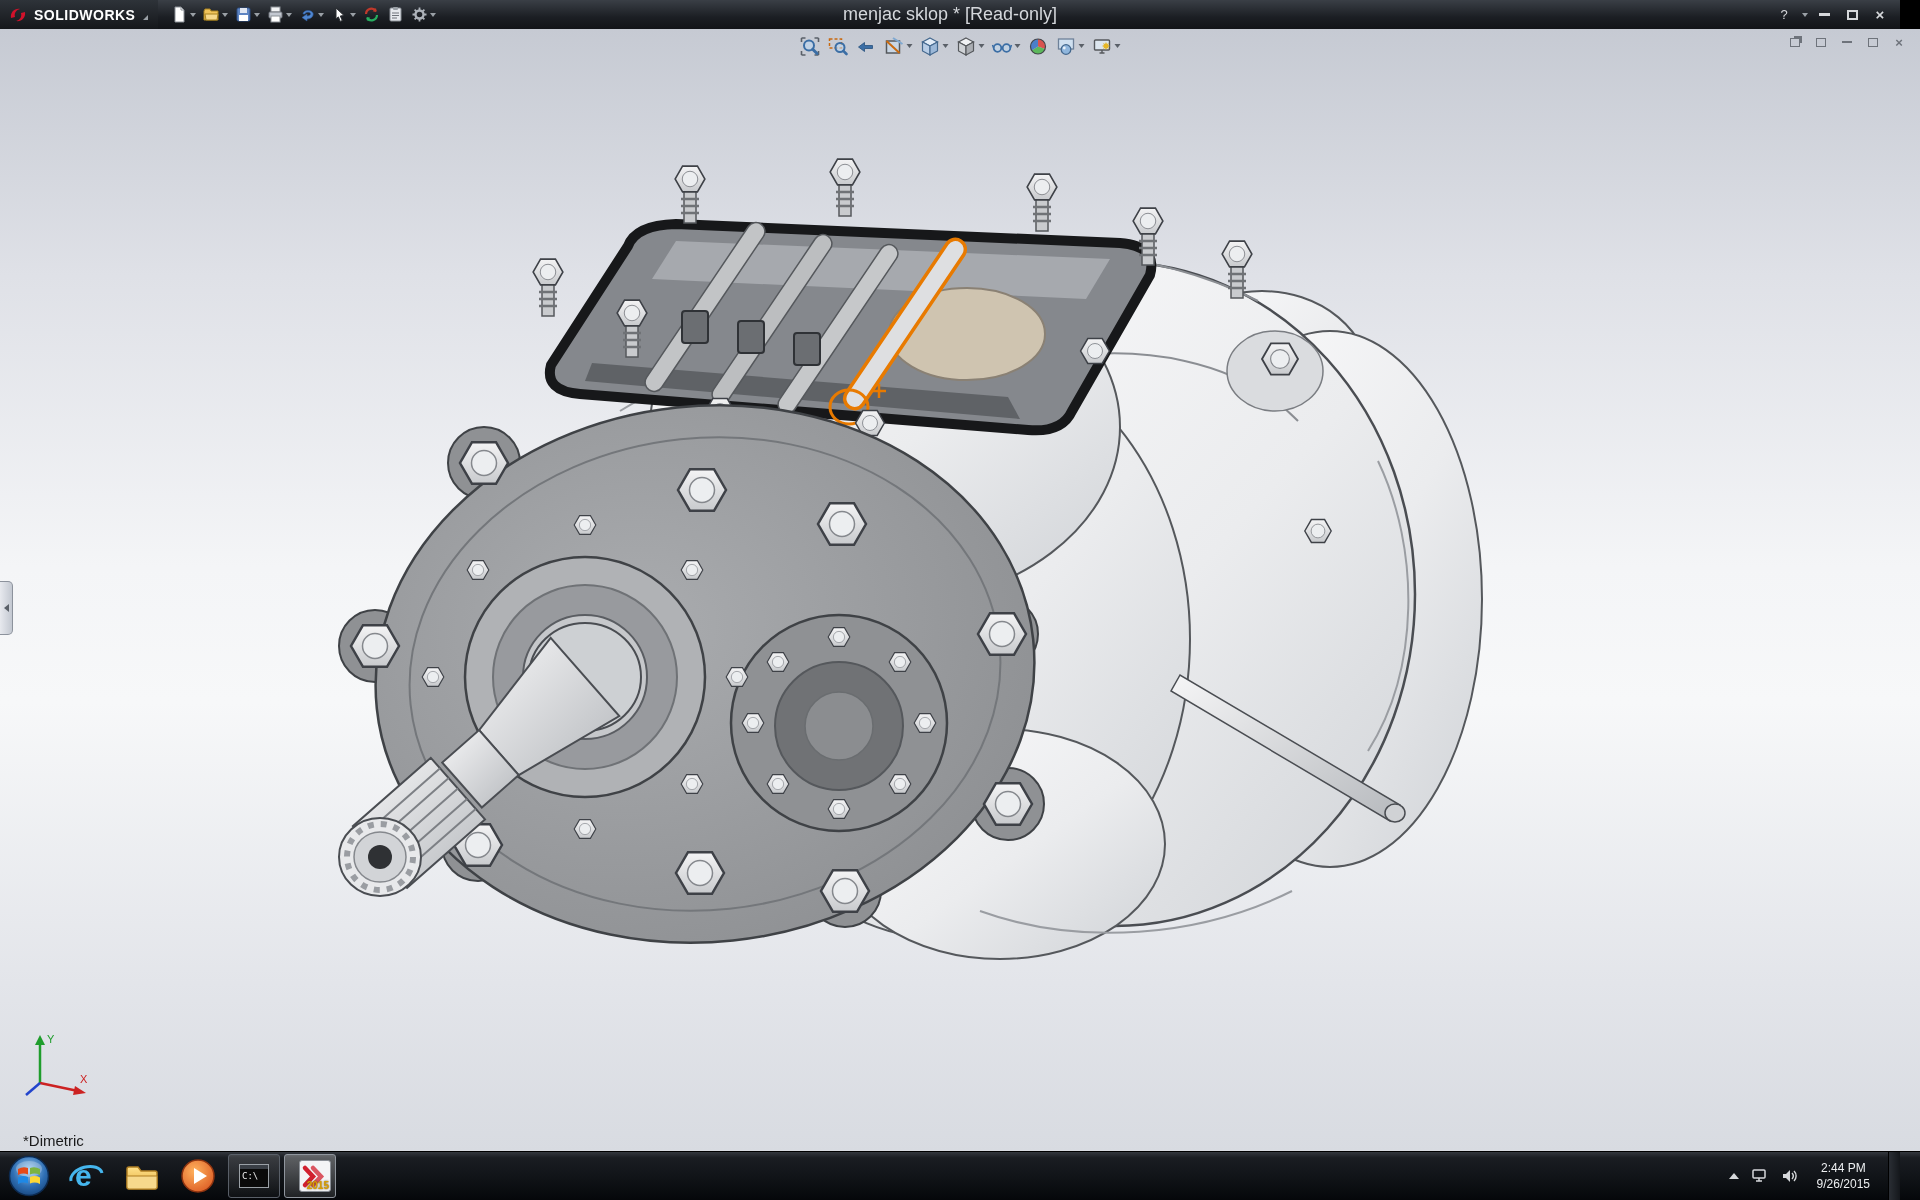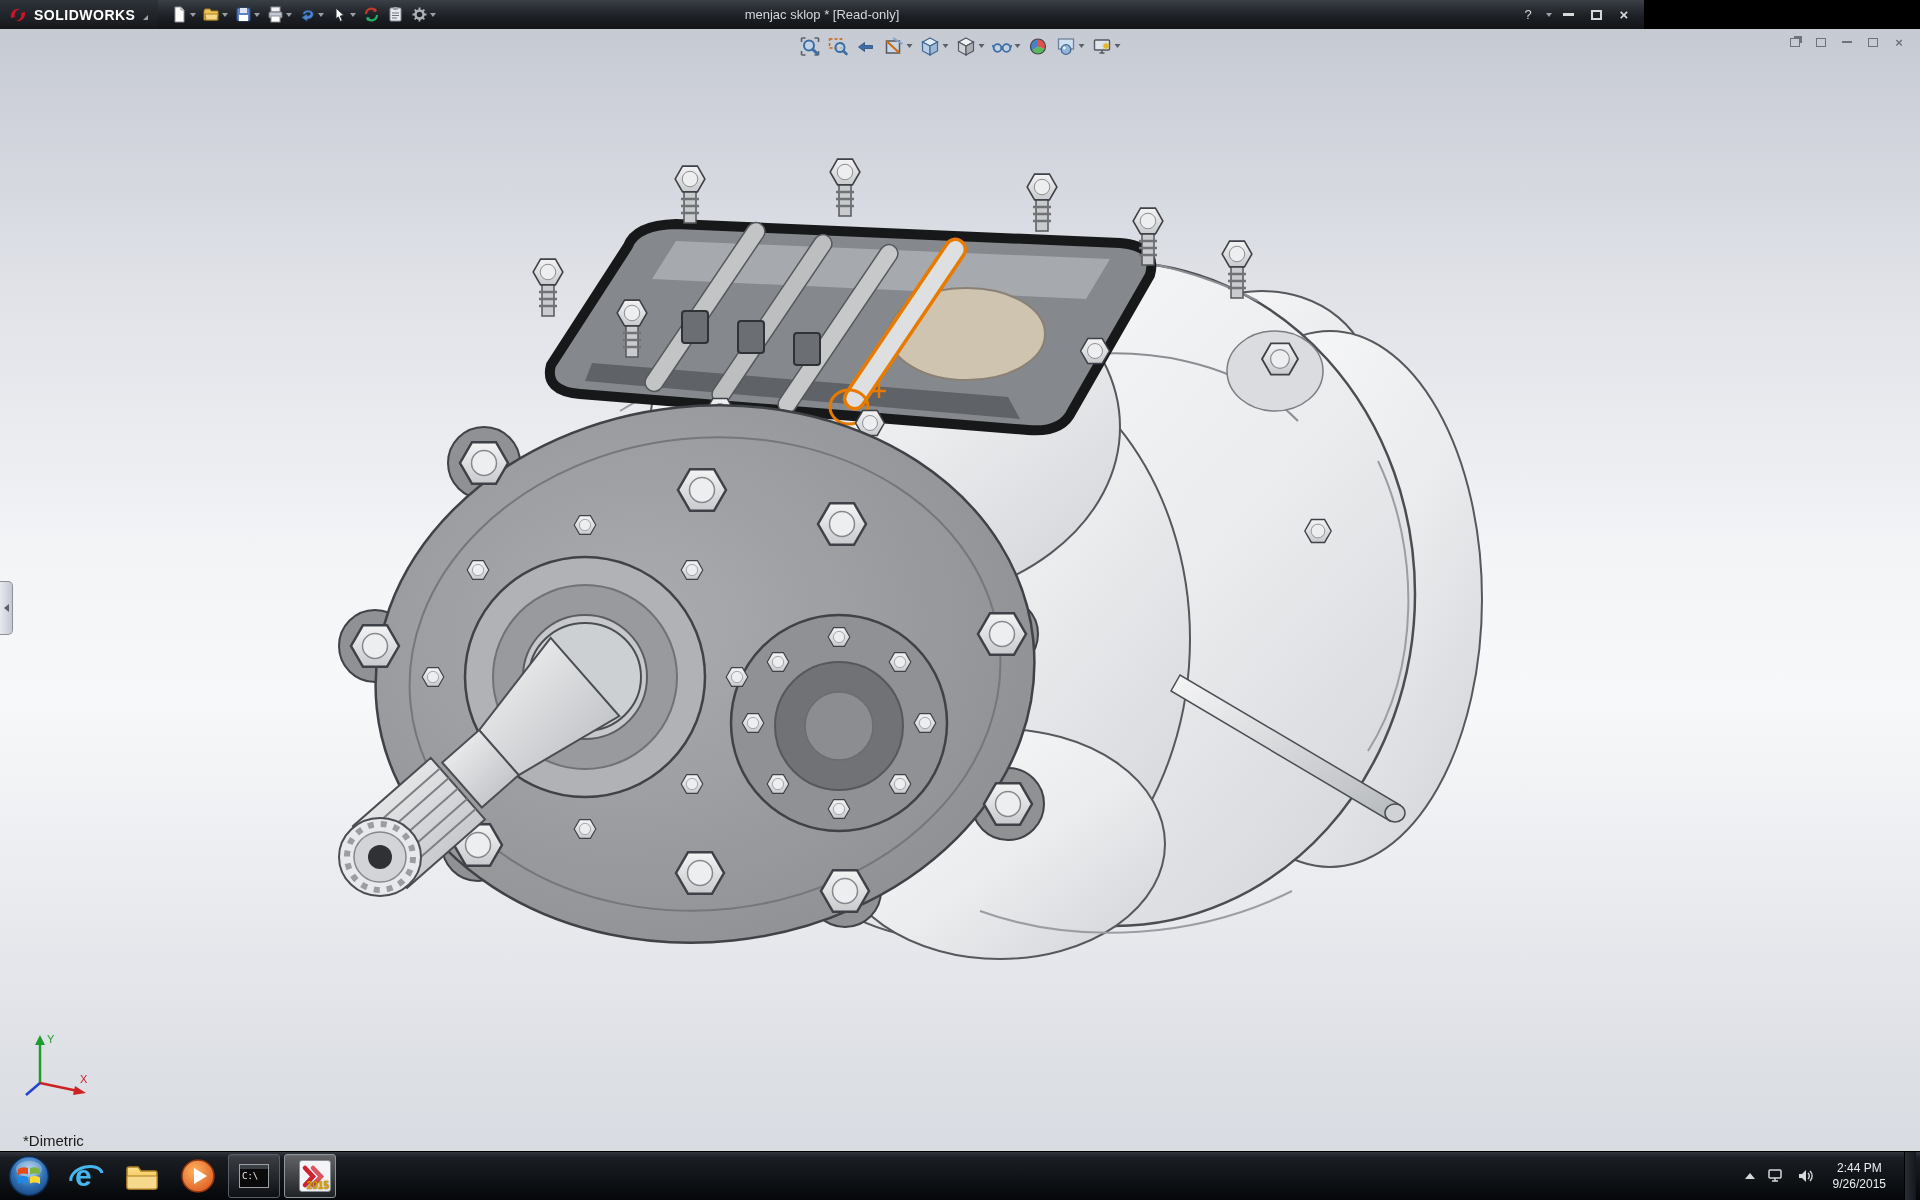--- a/index.html
+++ b/index.html
@@ -1,34 +1,34 @@
 <!DOCTYPE html>
 <html><head>
 <meta charset="utf-8">
 <style>
   * { margin:0; padding:0; box-sizing:border-box; }
   html,body { width:1920px; height:1200px; overflow:hidden; background:#000;
               font-family:"Liberation Sans", sans-serif; }
 
   
-  .titlebar { position:absolute; top:0; left:0; width:1644px; height:29px;
+  .titlebar { position:absolute; top:0; left:0; width:1900px; height:29px;
     background:linear-gradient(#3a3f46,#1b1e23 60%,#121418);
     display:flex; align-items:center; color:#e8eaec; z-index:50;justify-content:flex-end; }
   .logo { display:flex; align-items:center; gap:6px; padding:0 10px 0 8px; height:100%;
     background:linear-gradient(#2e3339,#15171b); }
   .logo-text { font-weight:bold; font-size:14px; letter-spacing:0.5px; color:#fff; }
   .logo-flyout { width:0;height:0;border-left:5px solid transparent;border-top:5px solid transparent;
     border-bottom:5px solid #9aa0a6; margin-left:2px; }
   .tb-group { display:flex; align-items:center; gap:1px; margin-left:10px; }
   .tb-btn { display:flex; align-items:center; height:24px; padding:0 3px; border-radius:2px; }
   .tb-btn svg { width:17px; height:17px; }
   .dd { width:0; height:0; border-left:3.5px solid transparent; border-right:3.5px solid transparent;
     border-top:4px solid #9aa0a6; margin-left:2px; }
   .doc-title { position:absolute; left:50%; transform:translateX(-50%);
-    font-size:13px; color:#d4d7db; white-space:nowrap; }
+    font-size:18px; color:#d4d7db; white-space:nowrap; }
   .win-controls { margin-left:auto; display:flex; align-items:center; gap:4px; padding-right:8px; }
   .wc { width:24px; height:20px; display:flex; align-items:center; justify-content:center;
     color:#d6d8db; font-size:13px; }
   .ic-min { width:11px; height:3px; background:#d6d8db; }
   .ic-max { width:11px; height:10px; border:2px solid #d6d8db; }
   .ic-close { font-size:15px; font-weight:bold; }
 
   
   .viewport { position:absolute; top:29px; left:0; width:1920px; height:1122px;
     background:linear-gradient(180deg,#c6cad3 0%,#dfe1e7 22%,#f4f5f7 48%,#f7f8f9 60%,#e3e5ea 85%,#d8dbe1 100%); }
@@ -67,21 +67,21 @@
   .tb-app.window { border:1px solid #595f68; background:linear-gradient(rgba(255,255,255,.14),rgba(255,255,255,.03)); }
   .tb-app.active { border:1px solid #8f959d; background:linear-gradient(rgba(255,255,255,.30),rgba(255,255,255,.10));padding-left:10px; }
   .cmd-icon { width:30px; height:24px; background:#0a0a0a; border:1px solid #9aa0a6; position:relative; }
   .cmd-icon .bar { position:absolute; top:0; left:0; right:0; height:4px; background:#3a3f46; }
   .cmd-icon .txt { position:absolute; top:6px; left:2px; font-family:"DejaVu Sans Mono",monospace;
     font-size:9px; color:#eee; }
   .sw-icon { width:32px; height:32px; background:#f3f4f6; border:1px solid #8a8f96; border-radius:3px;
     position:relative; overflow:hidden; }
   .sw-year { position:absolute; bottom:0px; right:1px; font-size:10px; font-weight:bold; color:#d99e00;
     text-shadow:0 0 2px #5a3c00; }
-  .tray { margin-left:auto; display:flex; align-items:center; gap:12px; padding-right:4px; height:100%; }
+  .tray { margin-left:auto; display:flex; align-items:center; gap:12px; padding-right:20px; height:100%; }
   .chevron-up { width:0;height:0;border-left:5px solid transparent;border-right:5px solid transparent;
     border-bottom:6px solid #d6d8db; }
   .clock { text-align:center; color:#eceef0; font-size:12px; line-height:1.35; padding:0 6px; }
   .show-desktop { width:12px; height:49px; border-left:1px solid #000;
     background:linear-gradient(90deg,#2a2e34,#14171b); }
 </style>
 </head>
 <body>
 
 <div class="titlebar">

